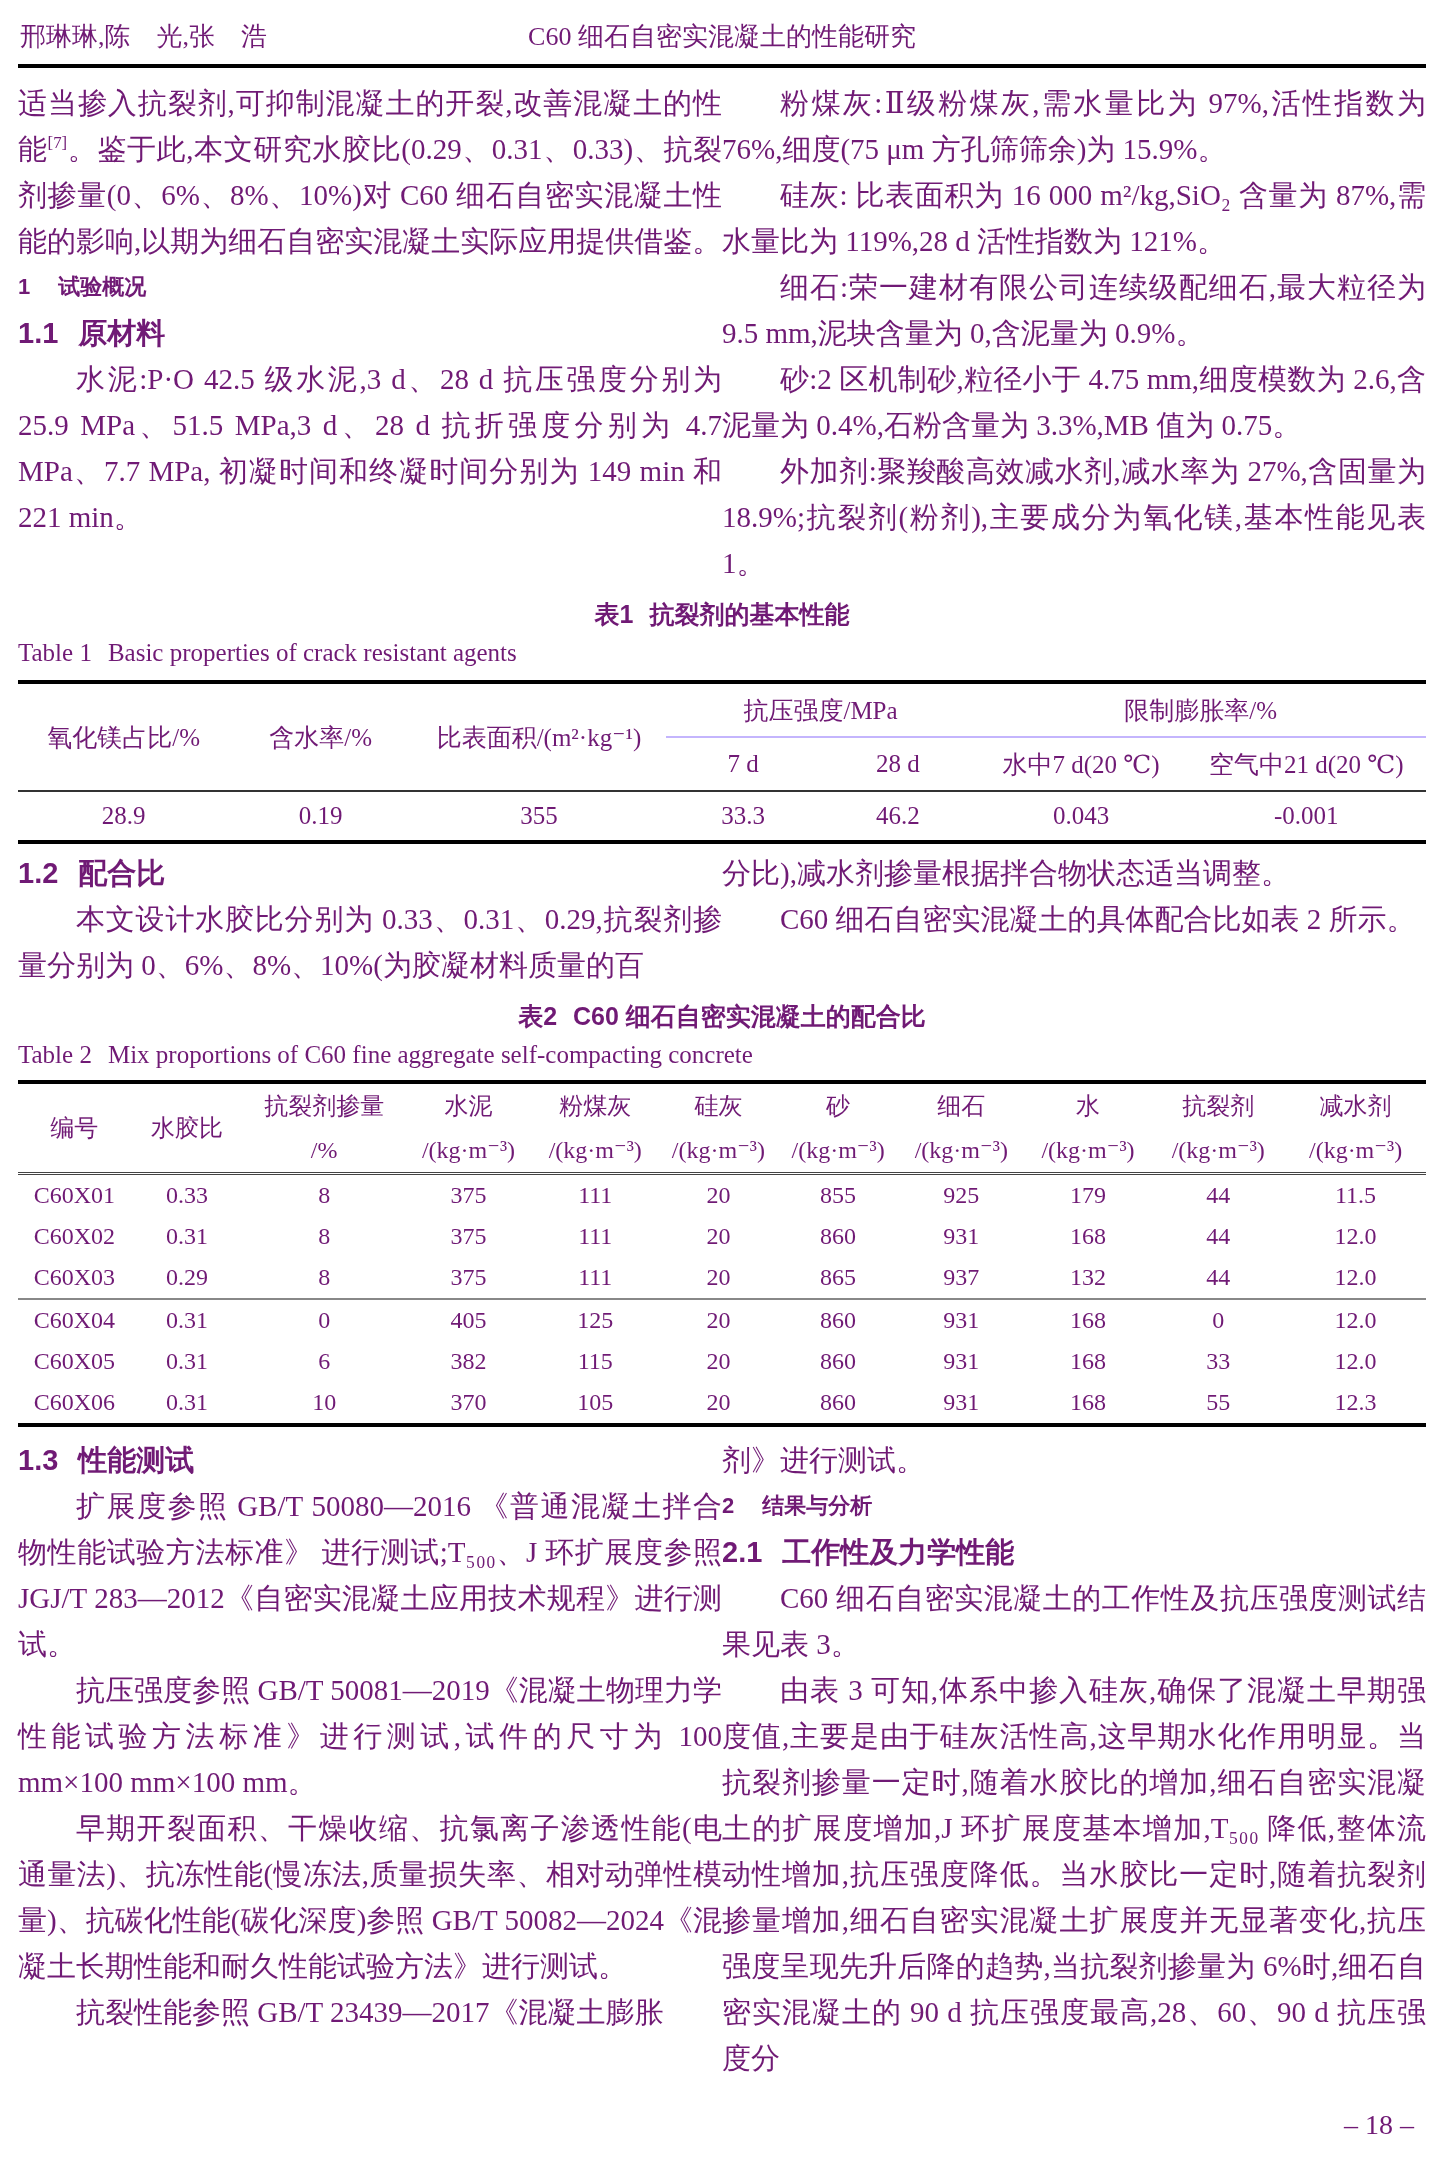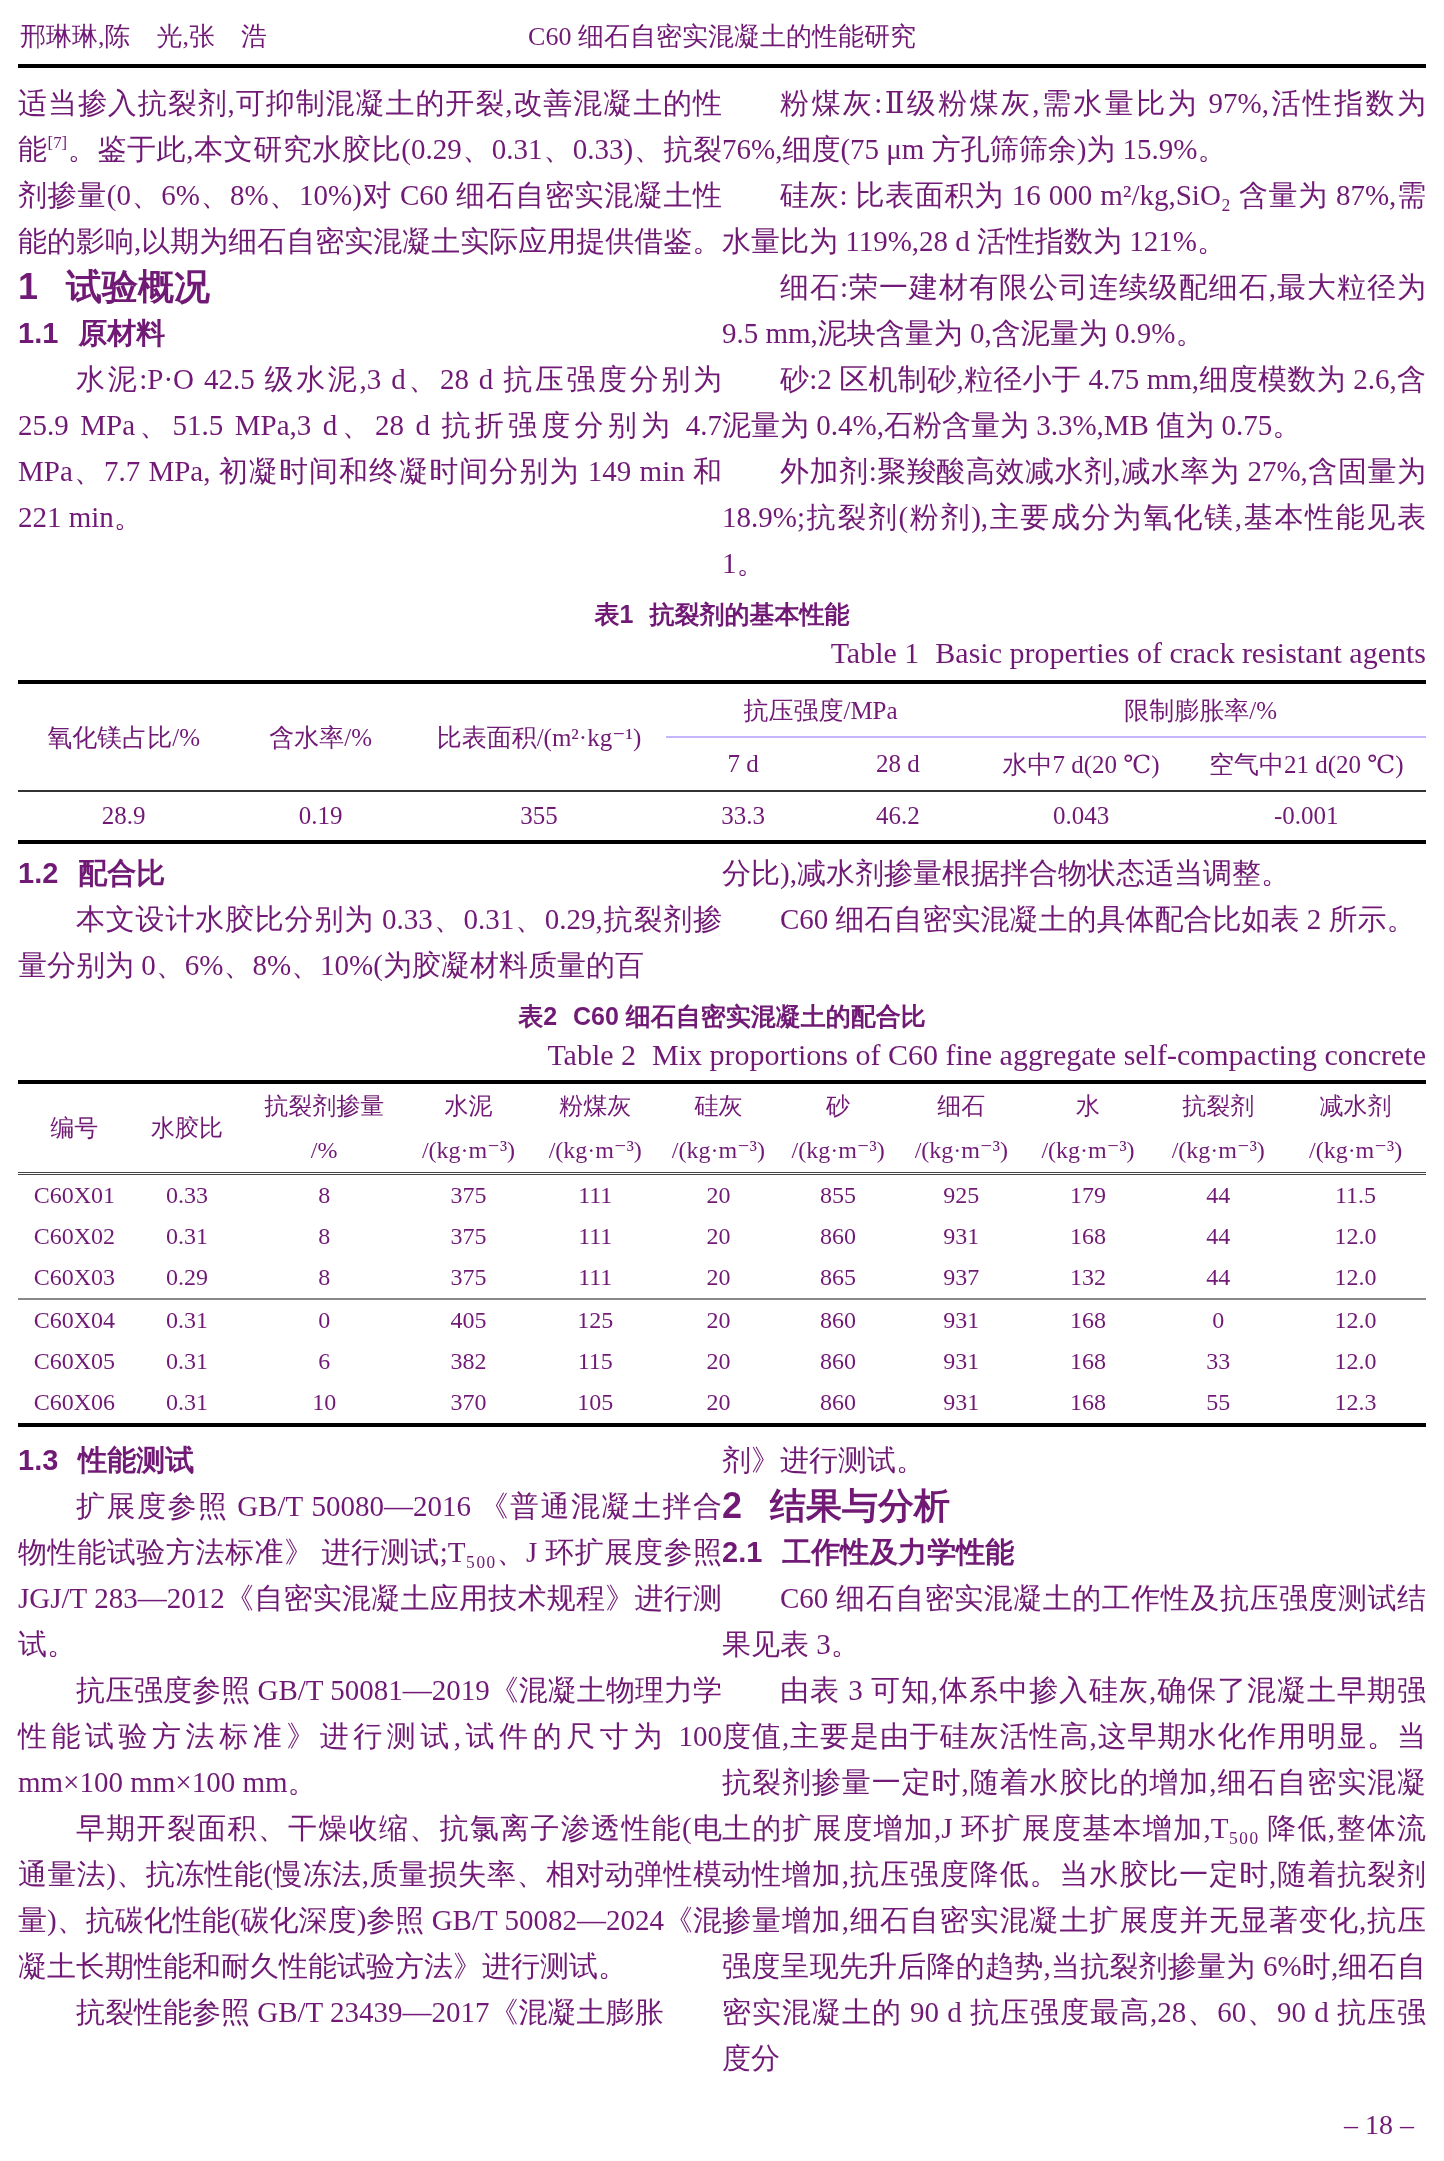--- a/index.html
+++ b/index.html
@@ -24,34 +24,34 @@
   .col { flex:1; min-width:0; }
   .block-a { margin-top:12px; }
   .block-b { margin-top:6px; }
   .block-c { margin-top:10px; }
 
   p.body { margin:0; font-size:29px; line-height:46px; text-align:justify; }
   p.indent { text-indent:2em; }
   sup.ref-sup { font-size:0.58em; line-height:0; }
 
   .sec-h1, .sec-h2 {
-    margin:0; font-size:36px; line-height:46px;
+    margin:0; font-size:22px; line-height:46px;
     font-family:"Liberation Sans","DejaVu Sans",sans-serif;
     font-weight:bold; text-align:left;
   }
   .sec-h2 { font-size:29px; }
   .sec-h1 .h-num { margin-right:28px; }
   .sec-h2 .h-num { margin-right:20px; }
 
   
   .caption-zh {
     margin:10px 0 0; text-align:center; font-size:25px; line-height:36px;
     font-family:"Liberation Sans","DejaVu Sans",sans-serif; font-weight:bold;
   }
-  .caption-en { margin:4px 0 0; text-align:right; font-size:30px; line-height:34px; }
+  .caption-en { margin:4px 0 0; text-align:left; font-size:25px; line-height:34px; }
   .cap-label { margin-right:16px; }
 
   
   table { width:100%; border-collapse:collapse; table-layout:fixed; }
   th, td { text-align:center; vertical-align:middle; font-weight:normal; padding:0 4px; }
 
   .table1 { margin-top:10px; border-top:4px solid #000; border-bottom:4px solid #000; font-size:25px; }
   .table1 thead { border-bottom:2px solid #333; }
   .table1 thead th { height:52px; }
   .table1 th.group { border-bottom:2px solid #c4b5fd; }

